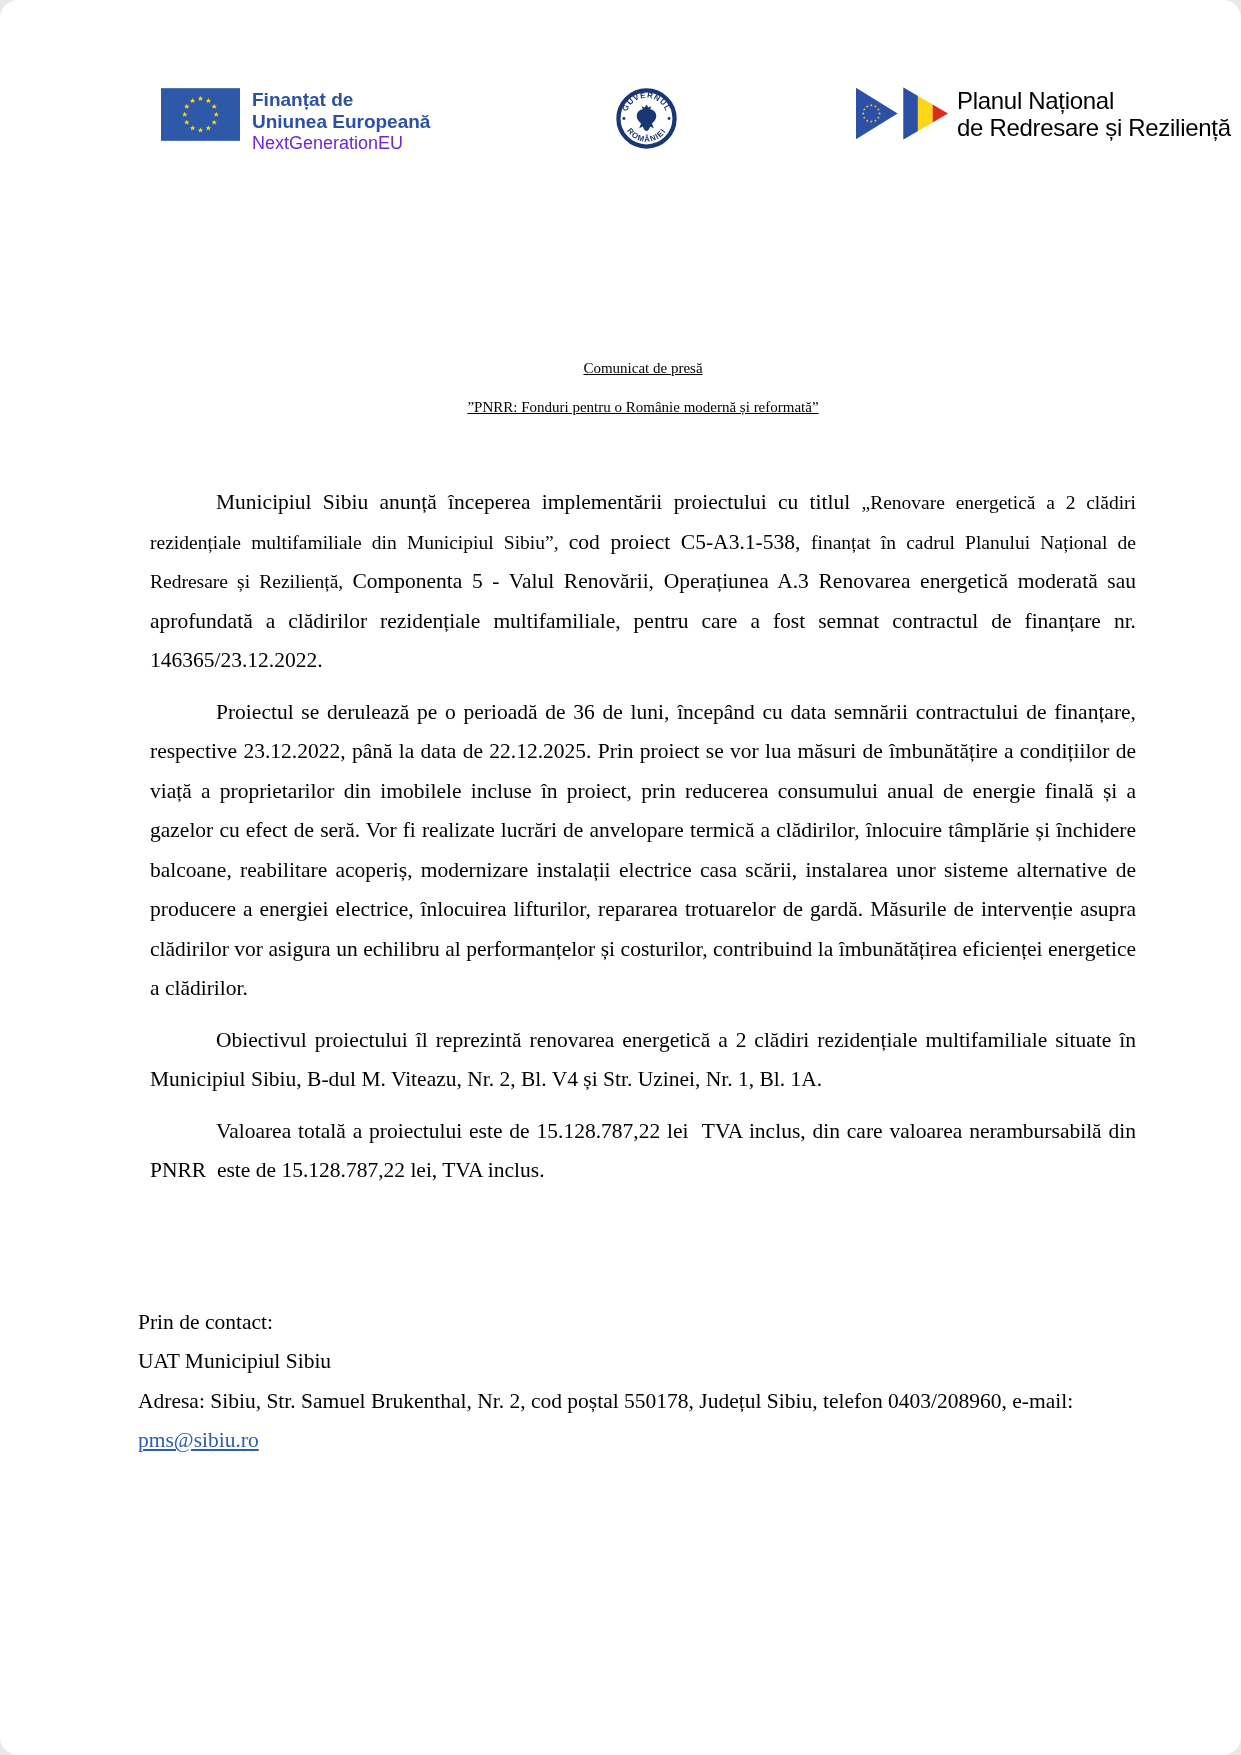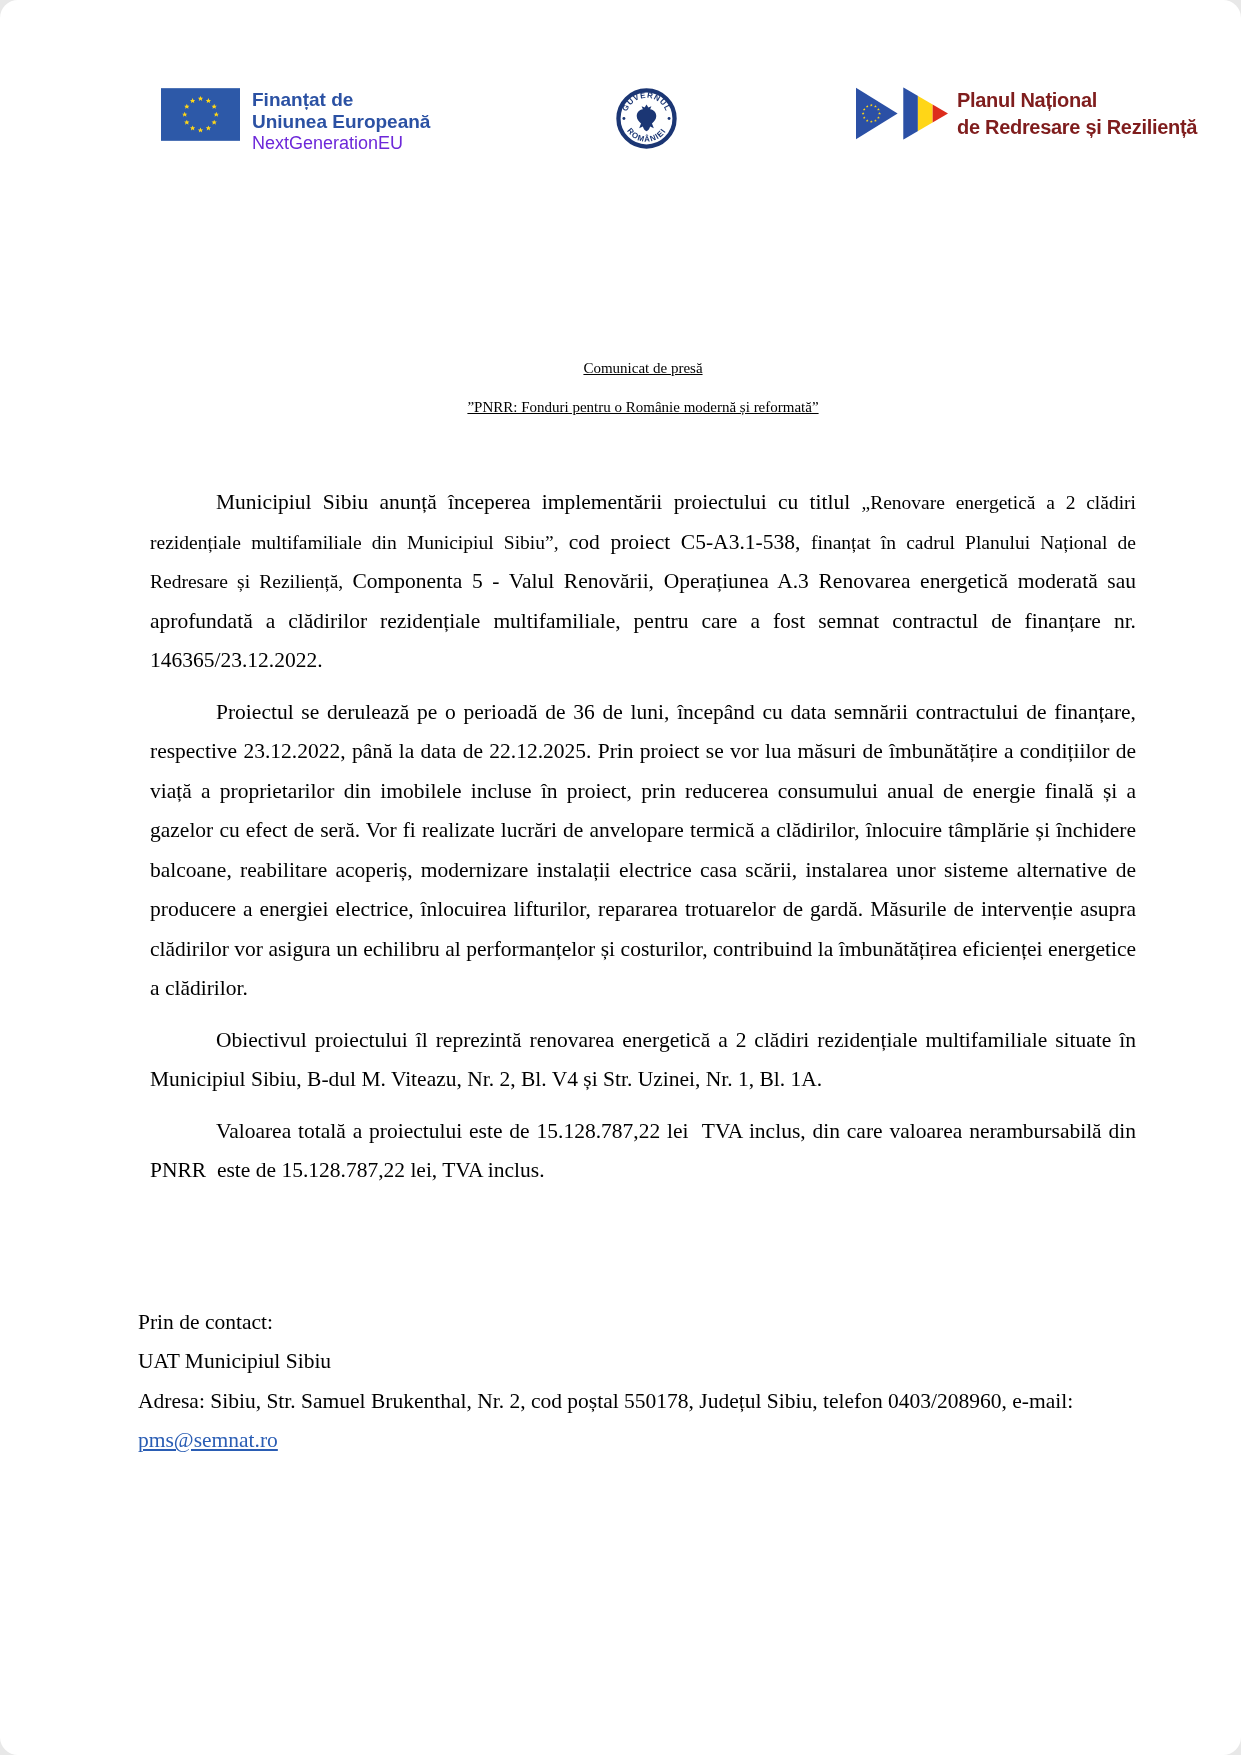--- a/index.html
+++ b/index.html
@@ -27,21 +27,21 @@
   .eu-lines .b { font-weight: bold; color: #2b51a3; font-size: 19px; line-height: 22px; }
   .eu-lines .g { color: #6d28d9; font-size: 18px; line-height: 20px; margin-top: 0; }
 
   .gov-seal { position: absolute; left: 616px; top: 87px; }
   .gov-seal svg { display: block; }
 
   .pnrr { position: absolute; left: 856px; top: 86px;
     display: flex; align-items: center; gap: 9px;
     font-family: "Liberation Sans", sans-serif; }
   .pnrr svg { display: block; }
-  .pnrr-text { color: #7f1d1d; font-weight: bold; font-size: 20px; line-height: 27px; letter-spacing: -0.3px; }
+  .pnrr-text { color: #000000; font-weight: normal; font-size: 24px; line-height: 27px; letter-spacing: -0.3px; }
 
   
   .doc { margin: 0 93px 0 138px; }
   .doc-title, .doc-subtitle {
     font-size: 15px; font-weight: normal; text-align: center;
     line-height: 39px; margin: 0; text-decoration: underline;
   }
   .doc-title { margin-top: 349px; }
   #paragraphs { margin-top: 56px; }
   .body-para {
@@ -147,17 +147,17 @@
         <p class="body-para"><span>Municipiul Sibiu anunță începerea implementării proiectului cu titlul </span><span class="sm">„Renovare energetică a 2 clădiri rezidențiale multifamiliale din Municipiul Sibiu”, </span><span>cod proiect C5-A3.1-538, </span><span class="sm">finanțat în cadrul Planului Național de Redresare și Reziliență, </span><span>Componenta 5 - Valul Renovării, Operațiunea A.3 Renovarea energetică moderată sau aprofundată a clădirilor rezidențiale multifamiliale, pentru care a fost semnat contractul de finanțare nr. 146365/23.12.2022.</span></p>
         <p class="body-para"><span>Proiectul se derulează pe o perioadă de 36 de luni, începând cu data semnării contractului de finanțare, respective 23.12.2022, până la data de 22.12.2025. Prin proiect se vor lua măsuri de îmbunătățire a condițiilor de viață a proprietarilor din imobilele incluse în proiect, prin reducerea consumului anual de energie finală și a gazelor cu efect de seră. Vor fi realizate lucrări de anvelopare termică a clădirilor, înlocuire tâmplărie și închidere balcoane, reabilitare acoperiș, modernizare instalații electrice casa scării, instalarea unor sisteme alternative de producere a energiei electrice, înlocuirea lifturilor, repararea trotuarelor de gardă. Măsurile de intervenție asupra clădirilor vor asigura un echilibru al performanțelor și costurilor, contribuind la îmbunătățirea eficienței energetice a clădirilor.</span></p>
         <p class="body-para"><span>Obiectivul proiectului îl reprezintă renovarea energetică a 2 clădiri rezidențiale multifamiliale situate în Municipiul Sibiu, B-dul M. Viteazu, Nr. 2, Bl. V4 și Str. Uzinei, Nr. 1, Bl. 1A.</span></p>
         <p class="body-para"><span>Valoarea totală a proiectului este de 15.128.787,22 lei  TVA inclus, din care valoarea nerambursabilă din PNRR  este de 15.128.787,22 lei, TVA inclus.</span></p>
       </div>
 
     <div class="contact">
       <p>Prin de contact:</p>
       <p>UAT Municipiul Sibiu</p>
       <p>Adresa: Sibiu, Str. Samuel Brukenthal, Nr. 2, cod poștal 550178, Județul Sibiu, telefon 0403/208960, e-mail:</p>
-      <p><a href="#">pms@semnat.ro</a></p>
+      <p><a href="#">pms@sibiu.ro</a></p>
     </div>
   </div>
 
 </div>
 
 </body></html>

